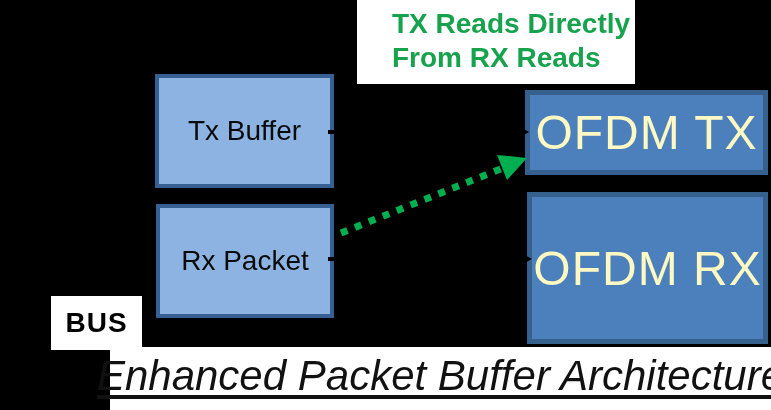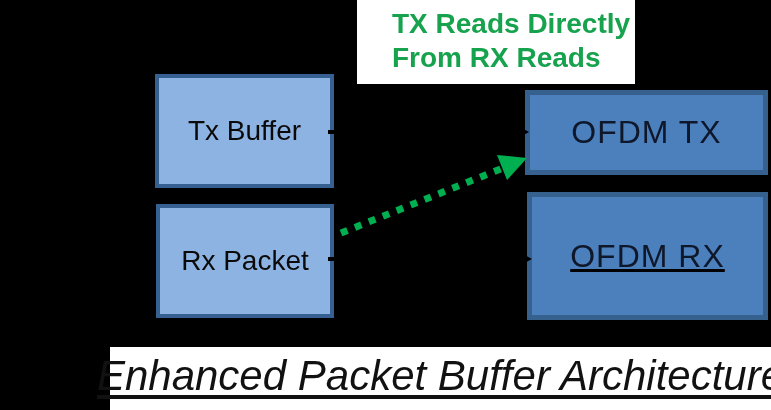--- a/index.html
+++ b/index.html
@@ -35,23 +35,23 @@
   #tx-buffer { left:155px; top:74px;  width:179px; height:114px; }
   #rx-buffer { left:156px; top:204px; width:178px; height:114px; }
 
   
   .ofdm-box {
     position:absolute;
     background:#4C80BD;
     border:5px solid #36618F;
     display:flex; align-items:center; justify-content:center;
   }
-  .ofdm-box .lbl { color:#0f172a; font-size:32px; letter-spacing:1px; white-space:nowrap; }
+  .ofdm-box .lbl { color:#fef9c3; font-size:48px; letter-spacing:1px; white-space:nowrap; }
   #ofdm-tx { left:525px; top:90px;  width:243px; height:85px;  }
-  #ofdm-rx { left:527px; top:192px; width:241px; height:128px;text-decoration:underline; }
+  #ofdm-rx { left:527px; top:192px; width:241px; height:152px; }
 
   
   .bus {
     position:absolute; left:51px; top:296px; width:91px; height:54px;
     background:#ffffff;
     display:flex; align-items:center; justify-content:center;
   }
   .bus .lbl { color:#000; font-size:28px; font-weight:bold; letter-spacing:1px; }
 
   
@@ -92,20 +92,23 @@
     <span class="lbl">Rx Packet</span>
   </div>
 
   <div class="ofdm-box" id="ofdm-tx">
     <span class="lbl">OFDM TX</span>
   </div>
   <div class="ofdm-box" id="ofdm-rx">
     <span class="lbl">OFDM RX</span>
   </div>
 
+  <div class="bus">
+    <span class="lbl">BUS</span>
+  </div>
 
   <div class="caption-strip">
     <span class="caption">Enhanced Packet Buffer Architecture</span>
   </div>
 
   <svg id="overlay" viewBox="0 0 771 410" xmlns="http://www.w3.org/2000/svg">
 
     <g>
       <line x1="328" y1="132" x2="516" y2="132" stroke="#000000" stroke-width="4"></line>
       <polygon points="529,132 514,124 514,140" fill="#000000"></polygon>

